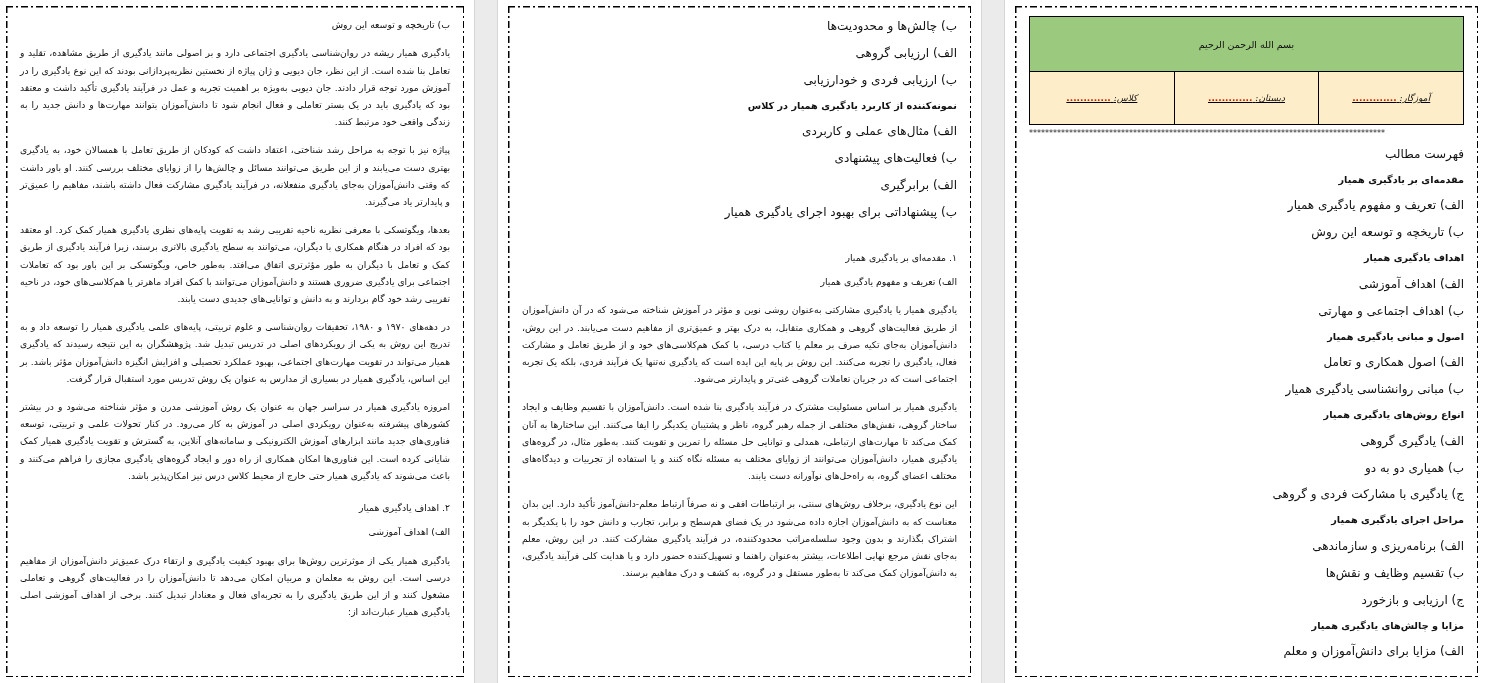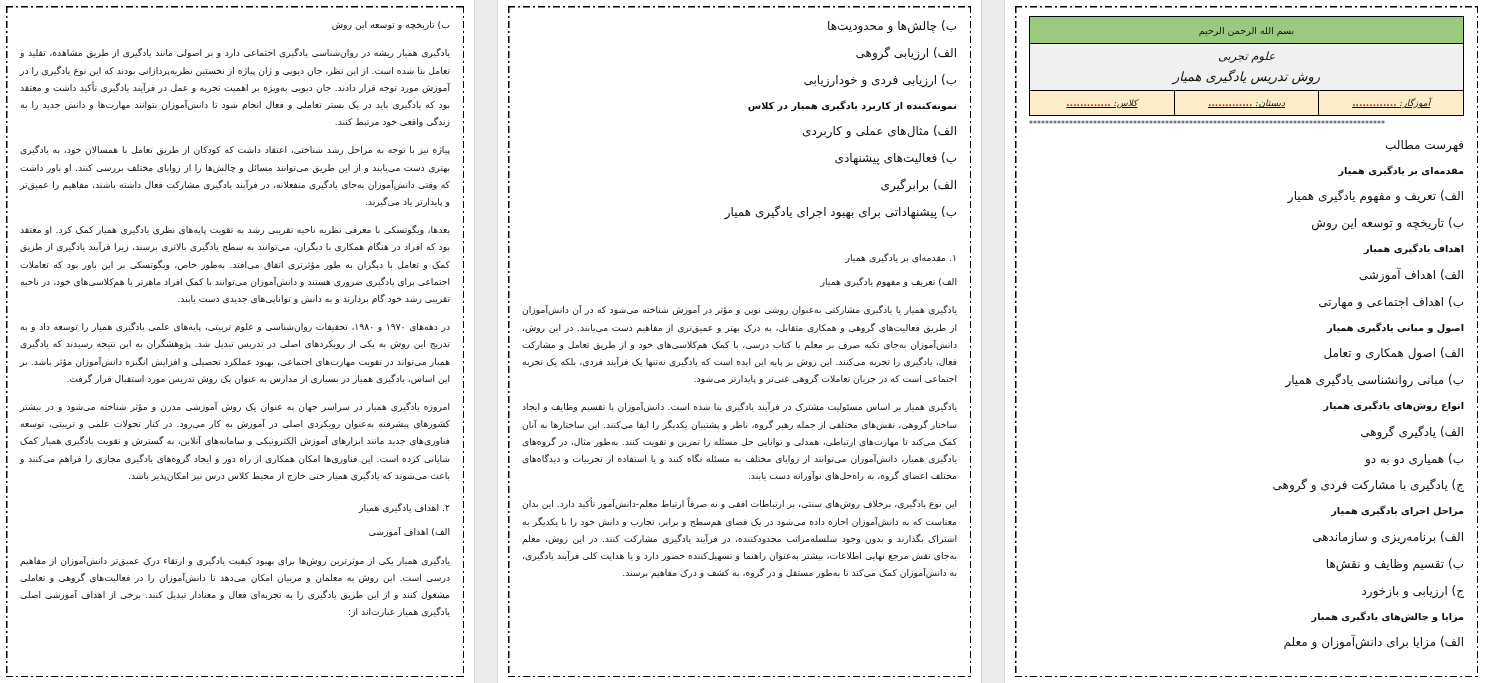--- a/index.html
+++ b/index.html
@@ -72,21 +72,21 @@
   .hdr-table {
     width: 100%;
     border-collapse: collapse;
     table-layout: fixed;
     margin-bottom: 4px;
   }
   .hdr-table td {
     border: 1.2px solid #000000;
     text-align: center;
     vertical-align: middle;
-    padding: 2px 3px;
+    padding: 16px 3px;
   }
   .bismillah-cell {
     background: #9bca7e;
     height: 22px;
     font-size: 9.5px;
     color: #111;
     letter-spacing: .2px;
   }
   .subject-cell {
     background: #f0f0f0;
@@ -171,26 +171,20 @@
 <div class="doc-strip">
 
   <div class="page" style="width:483px;height:683px;">
     <div class="page-inner" style="top:6px;right:10px;left:10px;bottom:6px;">
       <div class="page-content">
 
         <table class="hdr-table">
           <tbody>
               <tr>
             <td class="bismillah-cell" colspan="3">بسم الله الرحمن الرحیم</td>
-          </tr>
-          <tr>
-            <td class="subject-cell" colspan="3">
-              <span class="l1">علوم تجربی</span>
-              <span class="l2">روش تدریس یادگیری همیار</span>
-            </td>
           </tr>
           <tr>
             <td class="meta-cell">
               <span class="lbl">آموزگار:</span>
               <span class="dots">.............</span>
             </td>
             <td class="meta-cell">
               <span class="lbl">دبستان:</span>
               <span class="dots">.............</span>
             </td>

